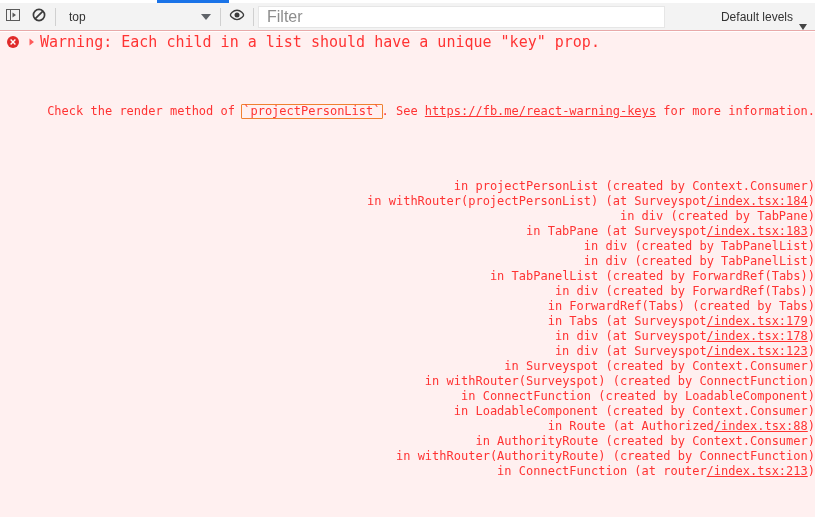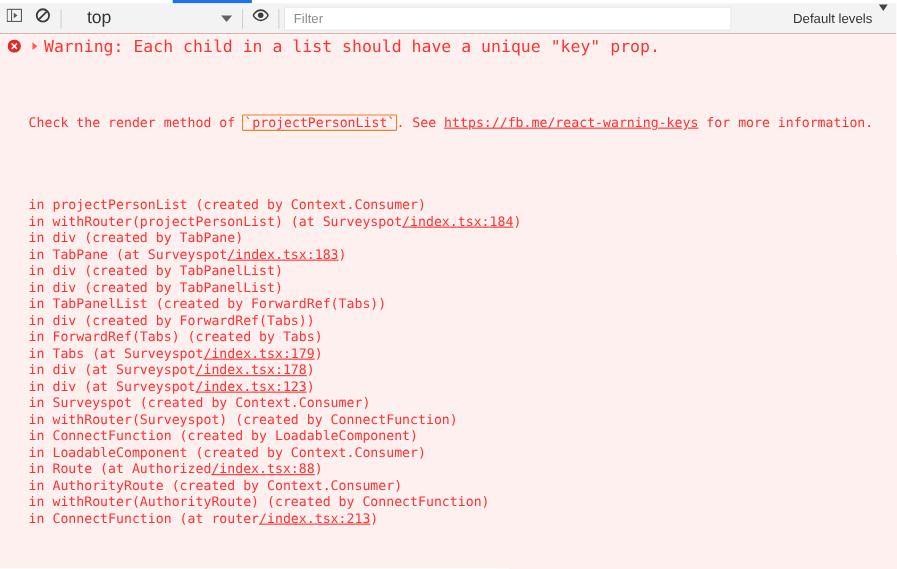--- a/index.html
+++ b/index.html
@@ -72,26 +72,25 @@
     height: 26px;
     display: flex;
     align-items: center;
     background: #f3f3f3;
     padding: 0 6px 0 10px;
     box-sizing: border-box;
     flex: 0 0 auto;
     cursor: default;
   }
   .context-select .label {
-    font-size: 16px;
+    font-size: 12px;
     color: #333333;
     flex: 1 1 auto;
     line-height: 26px;
     font-family: "Liberation Sans", sans-serif;
-    margin-left: 10px;
   }
   .caret-down {
     width: 0; height: 0;
     border-left: 5px solid transparent;
     border-right: 5px solid transparent;
     border-top: 6px solid #5f6368;
     flex: 0 0 auto;
   }
   .filter-box {
     height: 22px;
@@ -103,31 +102,31 @@
     align-items: center;
     padding: 0 8px;
     margin: 0 1px;
     min-width: 10px;
     max-width: 407px;
   }
   .filter-box input {
     border: 0;
     outline: 0;
     background: transparent;
-    font-size: 12px;
+    font-size: 16px;
     color: #333;
     width: 100%;
     font-family: "Liberation Sans", sans-serif;
     padding: 0;
   }
   .filter-box input::placeholder { color: #8d8d8d; }
 
   .levels-select {
     display: flex;
-    align-items: flex-start;
+    align-items: flex-end;
     height: 26px;
     padding: 0 8px 0 10px;
     flex: 0 0 auto;
     background: #f3f3f3;
     cursor: default;
     margin-left: auto;
   }
   .levels-select .label {
     font-size: 12px;
     color: #333333;
@@ -181,20 +180,21 @@
 
   .stack-area {
     padding: 6px 0 0 26px;
     white-space: pre;
   }
   .stack-line {
     white-space: pre;
     color: #ff3333;
     height: 15px;
     line-height: 15px;
+    text-align: right;
   }
   .indent2 { padding-left: 28px; }
 
   .hl-box {
     border: 1px solid #f08030;
     padding: 0 1px;
     margin: 0 -1px;
     border-radius: 1px;
     display: inline-block;
     line-height: 13px;

